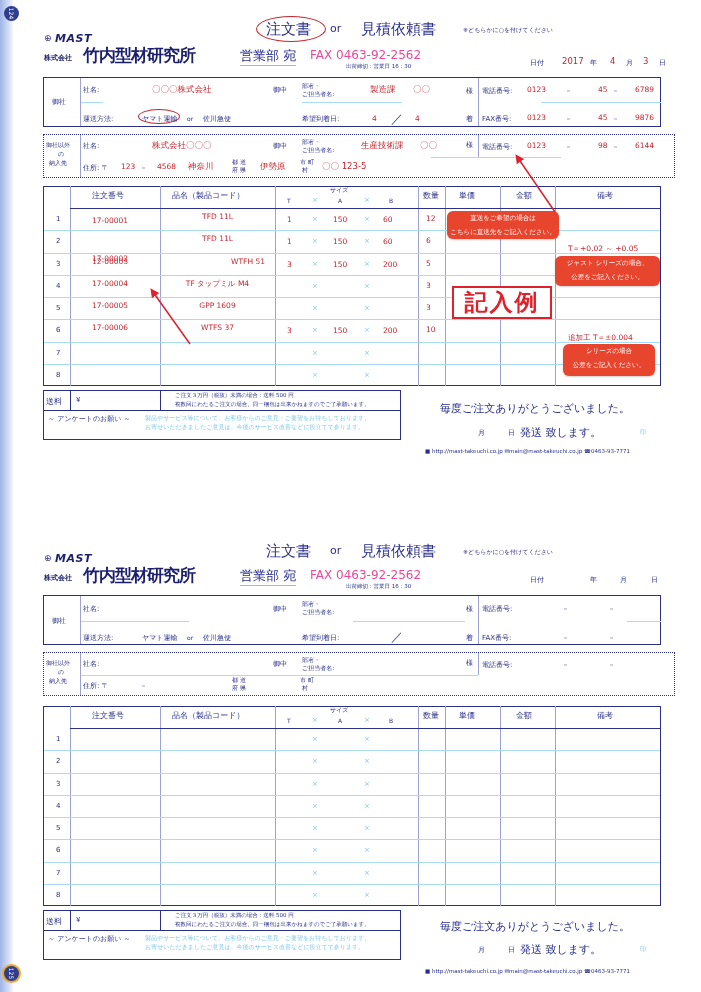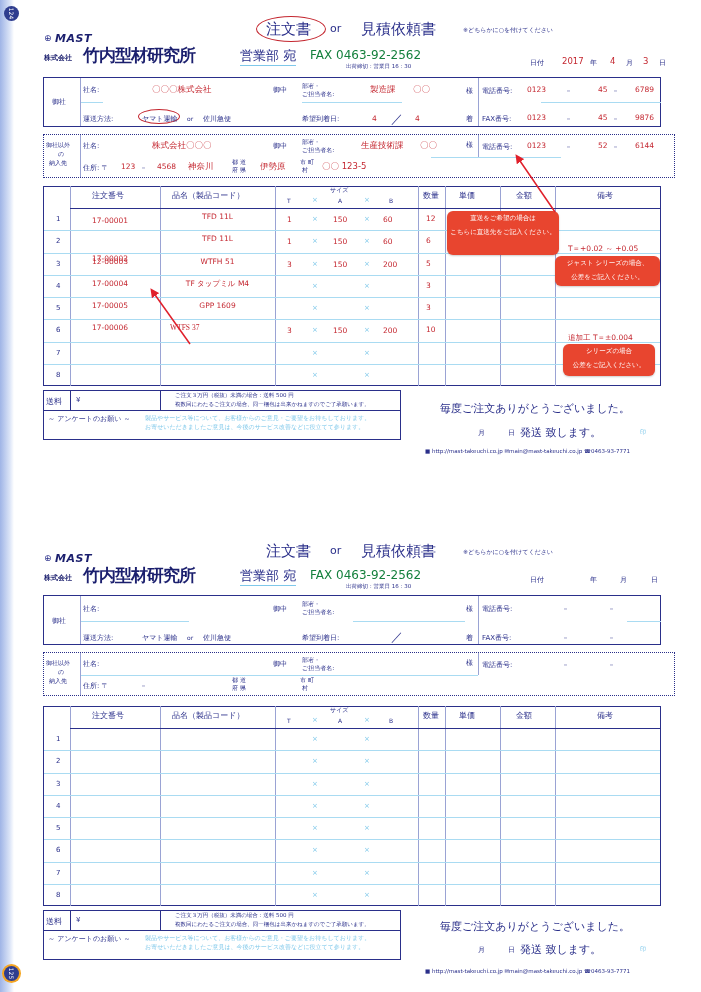--- a/index.html
+++ b/index.html
@@ -12,21 +12,21 @@
     transform: rotate(90deg); }
   .page-badge.orange { background: #2f3d8f; box-shadow: 0 0 0 2px #f5a623; }
   .form { position: absolute; left: 0; width: 701px; height: 496px; }
   .abs { position: absolute; white-space: nowrap; }
   .title-main { font-size: 15px; color: #2a2f8a; }
   .title-note { font-size: 6px; color: #2a2f8a; }
   .logo-mast { font-family: "DejaVu Sans", sans-serif; font-weight: bold; font-style: italic; font-size: 11px; color: #1b1f6e; letter-spacing: 0.5px; }
   .logo-kk { font-size: 7px; font-weight: bold; color: #1b1f6e; }
   .logo-name { font-size: 17px; font-weight: bold; color: #1b1f6e; letter-spacing: -1px; }
   .dept { font-size: 13px; color: #2a2f8a; border-bottom: 1px solid #7fc8ea; }
-  .fax { font-size: 12px; color: #15803d; }
+  .fax { font-size: 12px; color: #ec4899; }
   .fax-sub { font-size: 5.5px; color: #2a2f8a; }
   .lbl { font-size: 7px; color: #2a2f8a; }
   .lbl-sm { font-size: 6px; color: #2a2f8a; }
   .val { font-size: 8.5px; color: #c42730; }
   .val-sm { font-size: 7.5px; color: #c42730; }
   .box { position: absolute; border: 1.5px solid #2a2f8a; }
   .box.dotted { border: 1px dotted #2a2f8a; }
   .hline { position: absolute; height: 1px; background: #a9dbf2; }
   .hline.dark { background: #2a2f8a; }
   .vline { position: absolute; width: 1px; background: #9aa3d4; }
@@ -121,21 +121,21 @@
   <span class="abs val" style="left:152px;top:140px;">株式会社〇〇〇</span>
   <span class="abs lbl" style="left:273px;top:141px;">御中</span>
   <span class="abs lbl-sm" style="left:302px;top:138px;">部署・</span>
   <span class="abs lbl-sm" style="left:302px;top:146px;">ご担当者名:</span>
   <span class="abs val" style="left:361px;top:140px;">生産技術課</span>
   <span class="abs val" style="left:420px;top:140px;">〇〇</span>
   <span class="abs lbl" style="left:466px;top:140px;">様</span>
   <span class="abs lbl" style="left:482px;top:142px;">電話番号:</span>
   <span class="abs val-sm" style="left:527px;top:141px;">0123</span>
   <span class="abs lbl" style="left:565px;top:142px;">－</span>
-  <span class="abs val-sm" style="left:598px;top:141px;">52</span>
+  <span class="abs val-sm" style="left:598px;top:141px;">98</span>
   <span class="abs lbl" style="left:612px;top:142px;">－</span>
   <span class="abs val-sm" style="left:635px;top:141px;">6144</span>
   <div class="hline" style="left:431px;top:157px;width:130px;"></div>
   <span class="abs lbl" style="left:83px;top:163px;">住所: 〒</span>
   <span class="abs val-sm" style="left:121px;top:162px;">123</span>
   <span class="abs lbl" style="left:140px;top:163px;">－</span>
   <span class="abs val-sm" style="left:157px;top:162px;">4568</span>
   <span class="abs val" style="left:188px;top:161px;">神奈川</span>
   <span class="abs lbl-sm" style="left:232px;top:158px;">都 道</span>
   <span class="abs lbl-sm" style="left:232px;top:166px;">府 県</span>
@@ -183,21 +183,21 @@
       <span class="abs val-sm" style="left:287px;top:237.25px;">1</span>
       <span class="abs val-sm" style="left:333px;top:237.25px;">150</span>
       <span class="abs val-sm" style="left:383px;top:237.25px;">60</span>
       <span class="abs val-sm" style="left:426px;top:236.25px;">6</span>
       <span class="abs val-sm" style="left:568px;top:244.25px;">T＝+0.02 ～ +0.05</span>
       <span class="abs cross" style="left:312px;top:237.25px;">×</span>
       <span class="abs cross" style="left:364px;top:237.25px;">×</span>
       <div class="hline" style="left:44px;top:252.5px;width:616px;"></div>
       <span class="abs lbl" style="left:56px;top:259.5px;">3</span>
       <span class="abs val-sm" style="left:92px;top:256.5px;">12-00003</span>
-      <span class="abs val-sm" style="left:175px;top:256.5px;width:95px;text-align:center;left:170px;">WTFH  51</span>
+      <span class="abs val-sm" style="left:175px;top:256.5px;width:95px;text-align:right;left:170px;">WTFH  51</span>
       <span class="abs val-sm" style="left:287px;top:259.5px;">3</span>
       <span class="abs val-sm" style="left:333px;top:259.5px;">150</span>
       <span class="abs val-sm" style="left:383px;top:259.5px;">200</span>
       <span class="abs val-sm" style="left:426px;top:258.5px;">5</span>
       <span class="abs val-sm" style="left:568px;top:266.5px;"></span>
       <span class="abs cross" style="left:312px;top:259.5px;">×</span>
       <span class="abs cross" style="left:364px;top:259.5px;">×</span>
       <div class="hline" style="left:44px;top:274.75px;width:616px;"></div>
       <span class="abs lbl" style="left:56px;top:281.75px;">4</span>
       <span class="abs val-sm" style="left:92px;top:278.75px;">17-00004</span>
@@ -216,21 +216,21 @@
       <span class="abs val-sm" style="left:287px;top:304px;"></span>
       <span class="abs val-sm" style="left:333px;top:304px;"></span>
       <span class="abs val-sm" style="left:383px;top:304px;"></span>
       <span class="abs val-sm" style="left:426px;top:303px;">3</span>
       <span class="abs val-sm" style="left:568px;top:311px;"></span>
       <span class="abs cross" style="left:312px;top:304px;">×</span>
       <span class="abs cross" style="left:364px;top:304px;">×</span>
       <div class="hline" style="left:44px;top:319.25px;width:616px;"></div>
       <span class="abs lbl" style="left:56px;top:326.25px;">6</span>
       <span class="abs val-sm" style="left:92px;top:323.25px;">17-00006</span>
-      <span class="abs val-sm" style="left:175px;top:323.25px;width:95px;left:170px;font-family:Liberation Serif, serif;">WTFS  37</span>
+      <span class="abs val-sm" style="left:175px;top:323.25px;width:95px;text-align:center;left:170px;">WTFS  37</span>
       <span class="abs val-sm" style="left:287px;top:326.25px;">3</span>
       <span class="abs val-sm" style="left:333px;top:326.25px;">150</span>
       <span class="abs val-sm" style="left:383px;top:326.25px;">200</span>
       <span class="abs val-sm" style="left:426px;top:325.25px;">10</span>
       <span class="abs val-sm" style="left:568px;top:333.25px;">追加工  T＝±0.004</span>
       <span class="abs cross" style="left:312px;top:326.25px;">×</span>
       <span class="abs cross" style="left:364px;top:326.25px;">×</span>
       <div class="hline" style="left:44px;top:341.5px;width:616px;"></div>
       <span class="abs lbl" style="left:56px;top:348.5px;">7</span>
       <span class="abs val-sm" style="left:92px;top:345.5px;"></span>
@@ -248,32 +248,33 @@
       <span class="abs val-sm" style="left:175px;top:367.75px;width:95px;text-align:center;left:170px;"></span>
       <span class="abs val-sm" style="left:287px;top:370.75px;"></span>
       <span class="abs val-sm" style="left:333px;top:370.75px;"></span>
       <span class="abs val-sm" style="left:383px;top:370.75px;"></span>
       <span class="abs val-sm" style="left:426px;top:369.75px;"></span>
       <span class="abs val-sm" style="left:568px;top:377.75px;"></span>
       <span class="abs cross" style="left:312px;top:370.75px;">×</span>
       <span class="abs cross" style="left:364px;top:370.75px;">×</span>
     </div>
 
-  <div class="callout" style="left:447px;top:211px;width:112px;height:44px;">
+  <div class="callout" style="left:447px;top:211px;width:112px;height:28px;">
     <div>直送をご希望の場合は</div>
       <div>こちらに直送先をご記入ください。</div>
   </div>
   <div class="callout" style="left:555px;top:256px;width:105px;height:30px;">
     <div>ジャスト シリーズの場合、</div>
       <div>公差をご記入ください。</div>
   </div>
   <div class="callout" style="left:563px;top:344px;width:92px;height:32px;">
     <div>シリーズの場合</div>
       <div>公差をご記入ください。</div>
   </div>
+  <div class="stamp" style="left:452px;top:286px;width:100px;height:33px;">記入例</div>
   <svg class="abs" style="left:0;top:0;" width="701" height="496">
     <defs>
         <marker id="ah" markerWidth="6" markerHeight="6" refX="3" refY="3" orient="auto">
           <path d="M0,0 L6,3 L0,6 Z" fill="#e0202b"></path>
         </marker>
       </defs>
     <line x1="555" y1="212" x2="518" y2="158" stroke="#e0202b" stroke-width="1.5" marker-end="url(#ah)"></line>
     <line x1="190" y1="344" x2="153" y2="292" stroke="#e0202b" stroke-width="1.5" marker-end="url(#ah)"></line>
   </svg>
 

